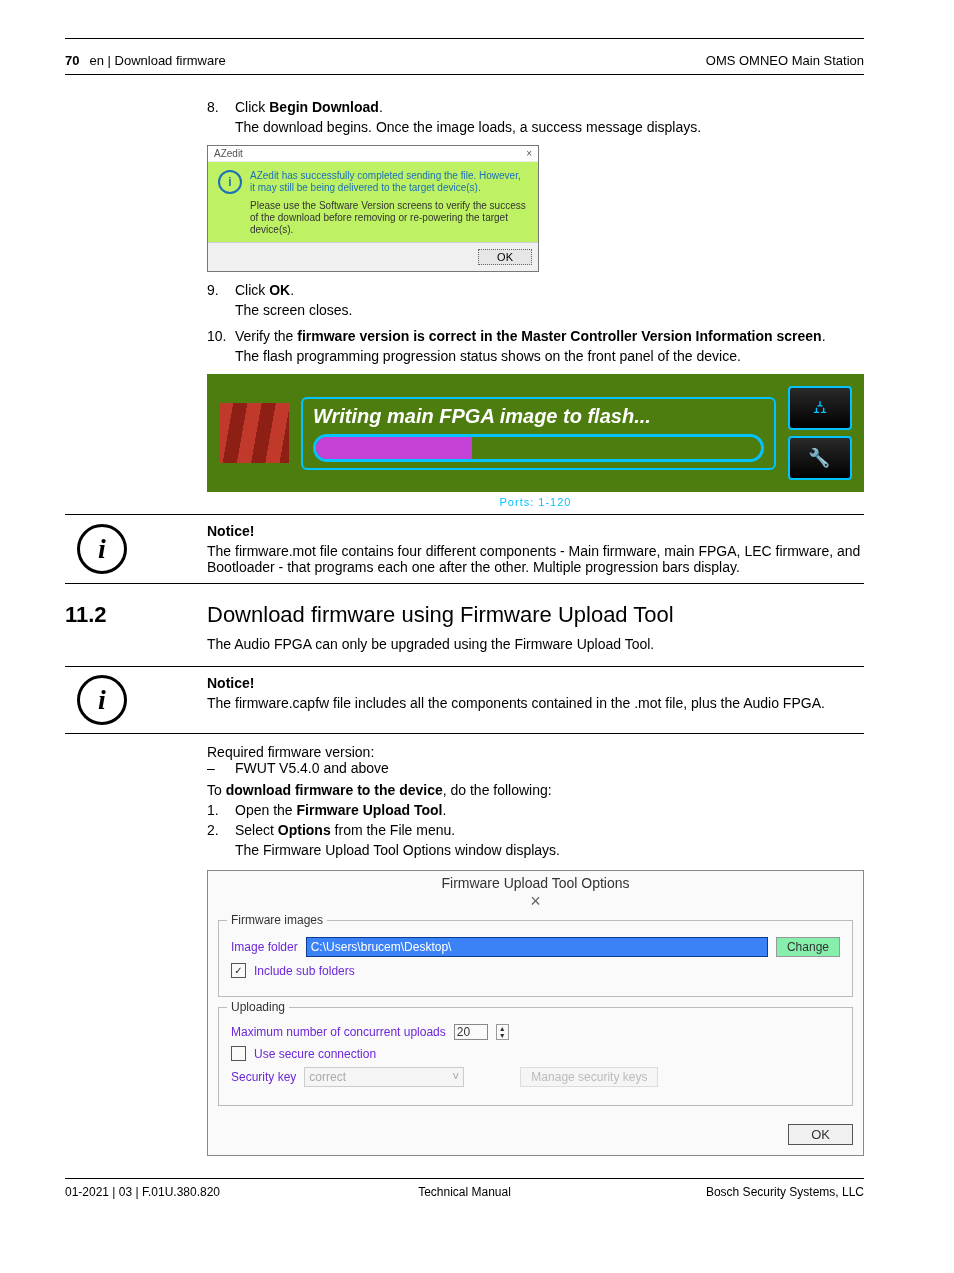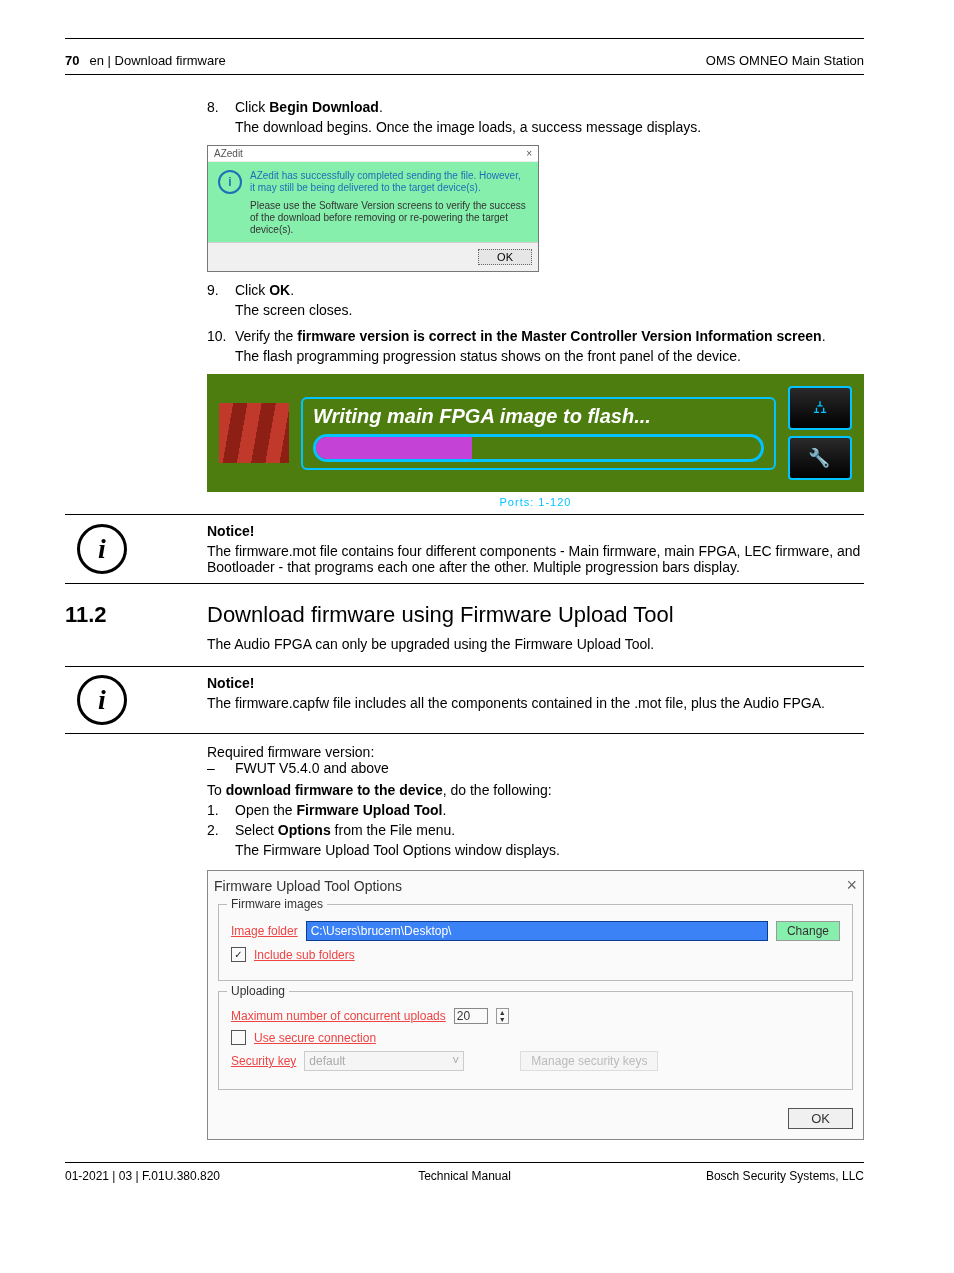--- a/index.html
+++ b/index.html
@@ -47,21 +47,21 @@
   .indent-sub {
     margin-left: 28px;
     margin-bottom: 10px;
   }
   
   .azedit-dialog {
     width: 330px;
     border: 1px solid #777;
     font-size: 10px;
     margin: 6px 0 10px 0;
-    background: #86efac;
+    background: #bef264;
   }
   .azedit-title {
     display: flex;
     justify-content: space-between;
     padding: 2px 6px;
     background: #fff;
     border-bottom: 1px solid #eee;
     color: #555;
   }
   .azedit-body {
@@ -199,36 +199,37 @@
     margin-top: 12px;
     font-size: 12px;
     background: #fafafa;
     padding: 8px 10px 10px 10px;
     color: #333;
   }
   .fwut-title-row {
     display:flex; justify-content:space-between; align-items:center;
     margin: -4px -4px 8px -4px;
     font-size: 14px;
+    flex-direction: column;
   }
   .group-box {
     border: 1px solid #bbb;
     padding: 10px 12px 12px 12px;
     position: relative;
     margin-bottom: 10px;
   }
   .group-legend {
     position: absolute;
     top: -8px; left: 8px;
     background: #fafafa;
     padding: 0 4px;
     font-size: 12px;
   }
   .row { display:flex; align-items:center; gap:8px; margin: 6px 0; }
-  .label-blue { color:#ef4444;text-decoration:underline; }
+  .label-blue { color:#6d28d9; }
   .path-input {
     flex:1;
     background:#3b82f6;
     color:#fff;
     padding:2px 4px;
     font-size:12px;
     border:1px solid #0a3d91;
   }
   .btn-small {
     border:1px solid #999;
@@ -426,21 +427,21 @@
               <span>▼</span>
             </span>
         </div>
         <div class="row">
           <span class="checkbox"></span>
           <span class="label-blue">Use secure connection</span>
         </div>
         <div class="row">
           <span class="label-blue">Security key</span>
           <span class="select-disabled">
-            <span>default</span>
+            <span>correct</span>
             <span>˅</span>
           </span>
           <span style="width:40px;"></span>
           <span class="btn-disabled">Manage security keys</span>
         </div>
       </div>
 
       <div class="fwut-bottom">
         <span class="btn-ok2">OK</span>
       </div>

